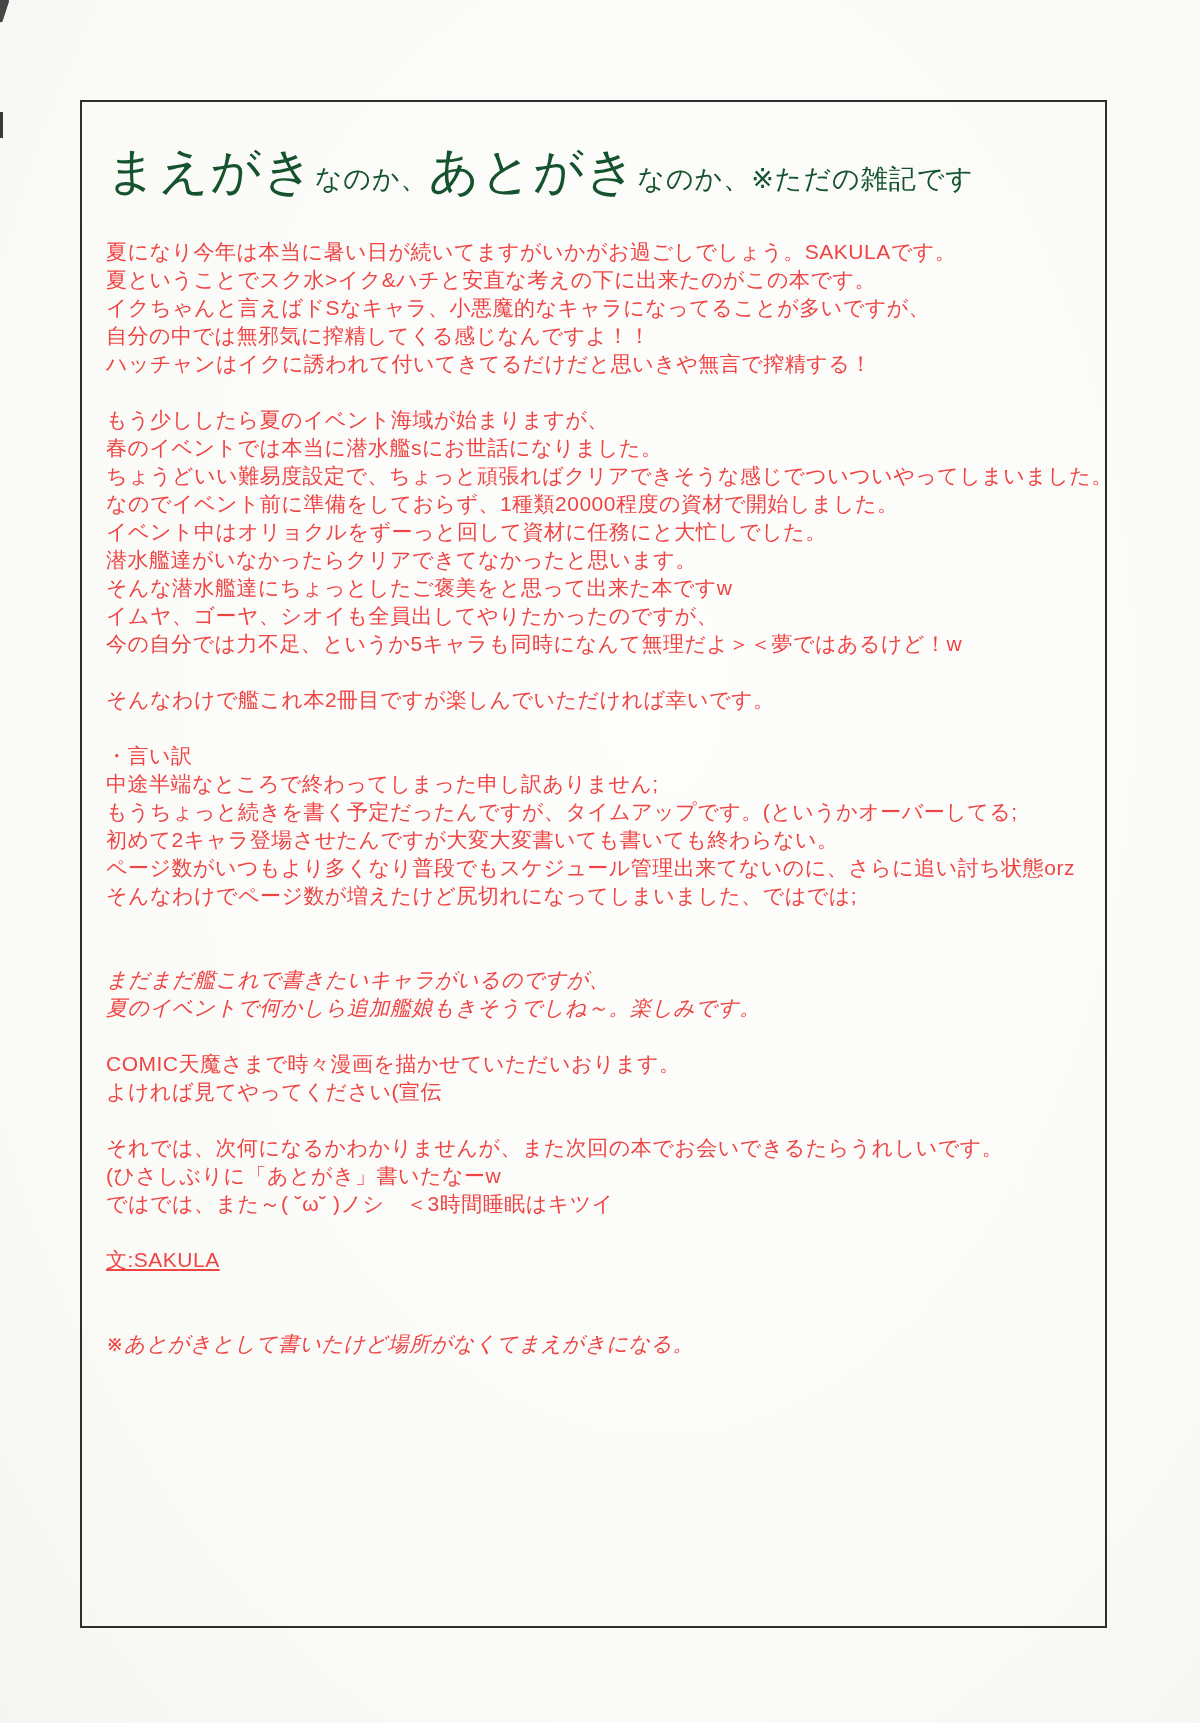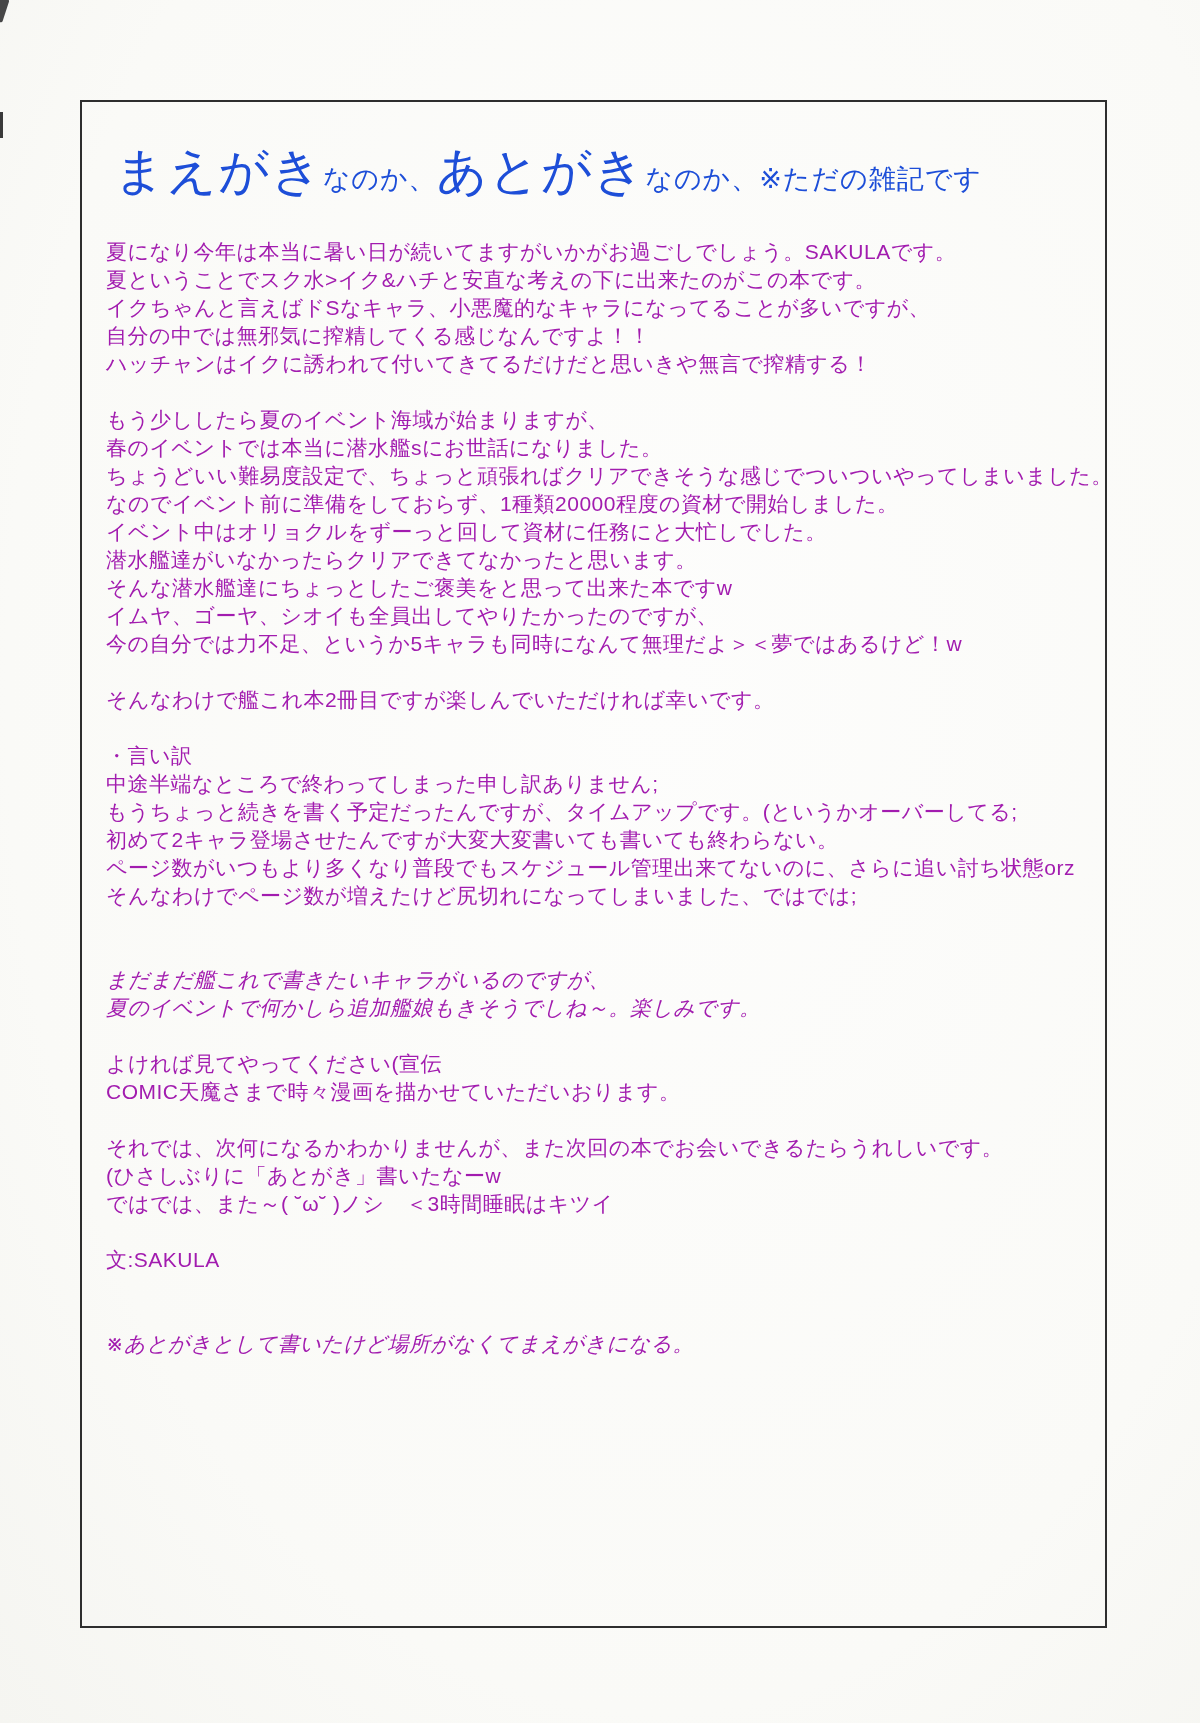--- a/index.html
+++ b/index.html
@@ -45,38 +45,38 @@
     top: 100px;
     width: 1027px;
     height: 1528px;
     box-sizing: border-box;
     border: 2px solid #2e2e2e;
     padding: 38px 50px 0 24px;
     background: transparent;
   }
   .page-title {
     white-space: nowrap;
-    color: #1d4ed8;
+    color: #14532d;
     line-height: 62px;
-    margin: 0 0 24px 8px;
+    margin: 0 0 24px 0;
     letter-spacing: 1px;
     font-weight: 400;
   }
   .t-big  { font-size: 50px; }
   .t-small { font-size: 27px; }
   .t-note  { font-size: 27px; }
   .body-text {
     font-size: 21px;
     line-height: 28px;
-    color: #a21caf;
+    color: #ef4444;
     letter-spacing: 0.5px;
   }
   .para { margin: 0 0 28px 0; }
   .para .line { white-space: nowrap; }
-  .mt-1 { margin-top: 28px; }  
+  .mt-1 { margin-top: 28px; text-decoration: underline; }  
   .mt-2 { margin-top: 56px; font-style: italic; }  
 </style>
 </head>
 <body>
 
 <div class="paper"></div>
 <div class="artifact-corner"></div>
 <div class="artifact-line"></div>
 
 <div class="frame">
@@ -113,22 +113,22 @@
         <div class="line">もうちょっと続きを書く予定だったんですが、タイムアップです。(というかオーバーしてる;</div>
         <div class="line">初めて2キャラ登場させたんですが大変大変書いても書いても終わらない。</div>
         <div class="line">ページ数がいつもより多くなり普段でもスケジュール管理出来てないのに、さらに追い討ち状態orz</div>
         <div class="line">そんなわけでページ数が増えたけど尻切れになってしまいました、ではでは;</div>
       </div>
     <div class="para mt-2">
         <div class="line">まだまだ艦これで書きたいキャラがいるのですが、</div>
         <div class="line">夏のイベントで何かしら追加艦娘もきそうでしね～。楽しみです。</div>
       </div>
     <div class="para">
+        <div class="line">COMIC天魔さまで時々漫画を描かせていただいおります。</div>
         <div class="line">よければ見てやってください(宣伝</div>
-        <div class="line">COMIC天魔さまで時々漫画を描かせていただいおります。</div>
       </div>
     <div class="para">
         <div class="line">それでは、次何になるかわかりませんが、また次回の本でお会いできるたらうれしいです。</div>
         <div class="line">(ひさしぶりに「あとがき」書いたなーw</div>
         <div class="line">ではでは、また～( ˘ω˘ )ノシ　＜3時間睡眠はキツイ</div>
       </div>
     <div class="para mt-1">
         <div class="line">文:SAKULA</div>
       </div>
     <div class="para mt-2">

